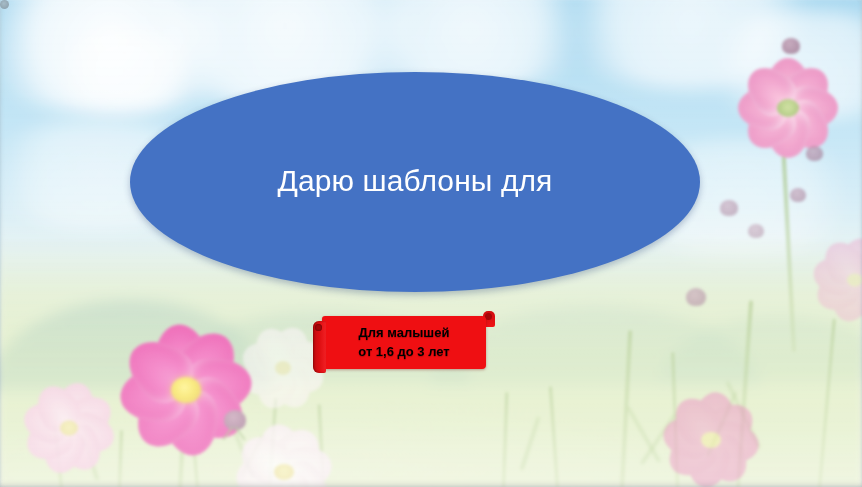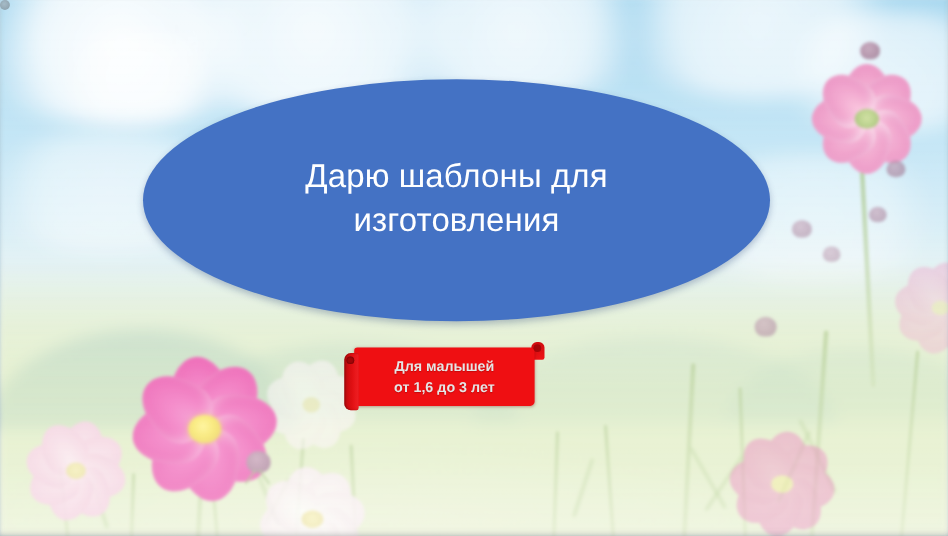--- a/index.html
+++ b/index.html
@@ -264,21 +264,21 @@
     height: 53px;
     background: #ef0f12;
     border-radius: 3px 4px 4px 3px;
     box-shadow: 0 1px 3px rgba(120,0,0,.35);
     display: flex;
     flex-direction: column;
     align-items: center;
     justify-content: center;
   }
   .banner-text {
-    color: #e5e5e5;
+    color: #000000;
     font-size: 13px;
     font-weight: bold;
     line-height: 1.42;
     text-align: center;
     text-shadow: 0 1px 1px rgba(140,0,0,.45);
     white-space: nowrap;
   }
   
   .roll-left {
     position: absolute;
@@ -485,21 +485,20 @@
     <div class="bud" style="left:790px;top:188px;width:16px;height:14px;opacity:.55;"></div>
     <div class="bud" style="left:720px;top:200px;width:18px;height:16px;opacity:.5;"></div>
     <div class="bud" style="left:748px;top:224px;width:16px;height:14px;opacity:.45;"></div>
   </div>
 
   <div class="wash"></div>
 
   <div class="ellipse">
     <div class="ellipse-text">
       <div>Дарю шаблоны для</div>
-      <div>изготовления</div>
     </div>
   </div>
 
   <div class="banner">
     <div class="roll-right"></div>
     <div class="banner-body">
       <div class="banner-text">Для малышей</div>
       <div class="banner-text">от 1,6 до 3 лет</div>
     </div>
     <div class="roll-left"></div>

